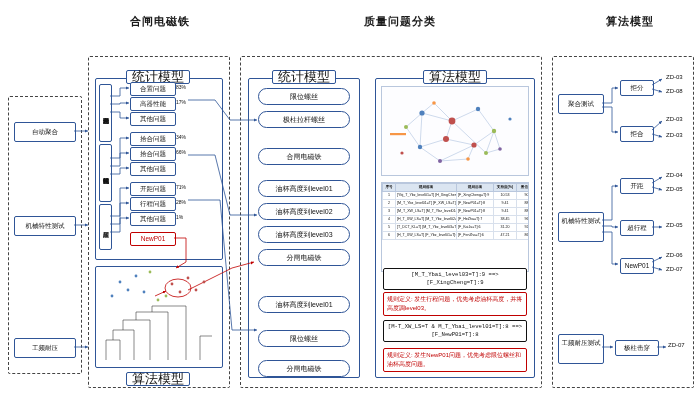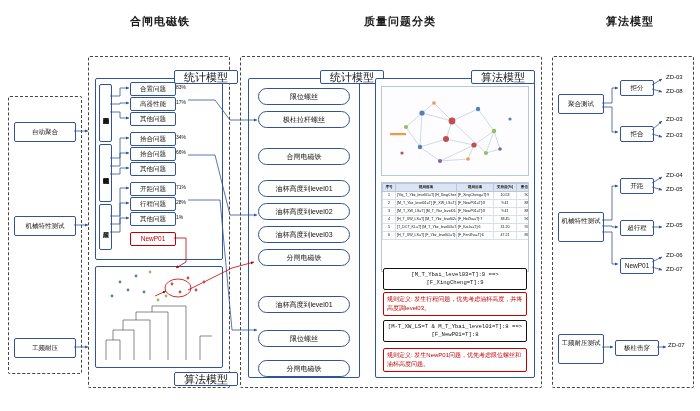--- a/index.html
+++ b/index.html
@@ -15,23 +15,22 @@
   .abs{position:absolute;}
   .sect-title{
     font-size:11px;font-weight:bold;color:#1a1a1a;text-align:center;
     letter-spacing:1px;
   }
   .dashcol{
     border:1px dashed #444;border-radius:2px;
   }
   .hdr{
     border:1px solid #2f5597;background:#ffffff;
-    text-align:center;font-size:11px;line-height:12px;height:12px;
+    text-align:center;font-size:13px;line-height:12px;height:12px;
     border-radius:2px;
-    margin-left:48px;
   }
   .pill{
     border:1px solid #2f5597;background:#ffffff;border-radius:9px;
     text-align:center;font-size:7px;line-height:15px;height:15px;
     color:#111;white-space:nowrap;overflow:hidden;
   }
   .rect{
     border:1px solid #2f5597;background:#ffffff;border-radius:2px;
     text-align:center;font-size:6.5px;line-height:12px;height:12px;
     white-space:nowrap;overflow:hidden;

